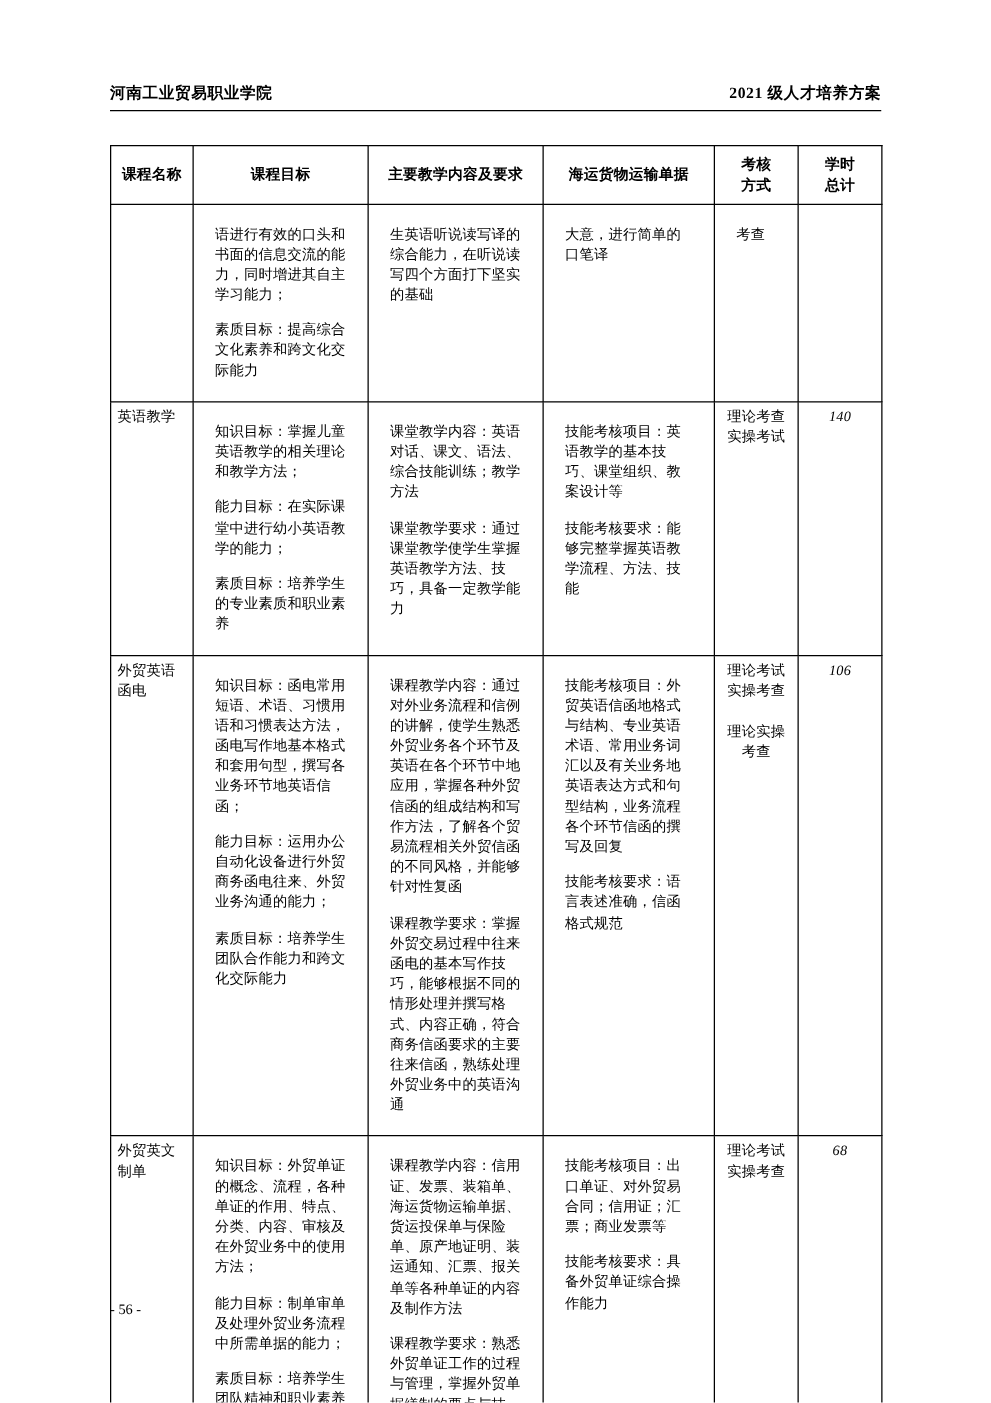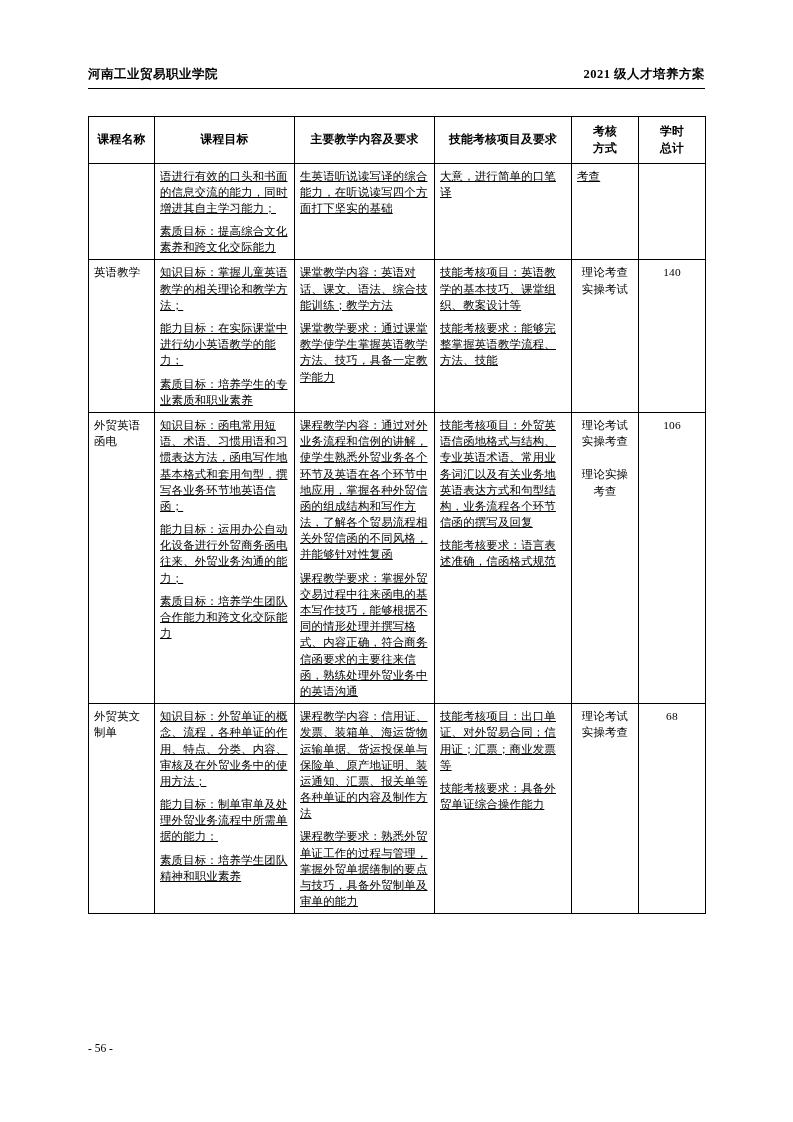--- a/index.html
+++ b/index.html
@@ -71,24 +71,24 @@
     font-weight: normal;
   }
   td.cell-center {
     text-align: center;
     vertical-align: middle;
   }
   td.cell-hours {
     text-align: center;
     vertical-align: middle;
     font-size: 12px;
+    font-style: italic;
   }
   .cell-block {
-    margin: 0;
-    text-decoration: underline;
+    margin: 12px;
   }
   .cell-block + .cell-block {
     margin-top: 7px;
   }
   .footer {
     position: absolute;
     left: 88px;
     top: 1042px;
     font-size: 11.5px;
   }
@@ -117,21 +117,21 @@
         <col class="c3">
         <col class="c4">
         <col class="c5">
         <col class="c6">
     </colgroup>
     <thead>
       <tr>
         <th>课程名称</th>
         <th>课程目标</th>
         <th>主要教学内容及要求</th>
-        <th>技能考核项目及要求</th>
+        <th>海运货物运输单据</th>
         <th>
           <div>考核</div>
           <div>方式</div>
         </th>
         <th>
           <div>学时</div>
           <div>总计</div>
         </th>
       </tr>
     </thead>

